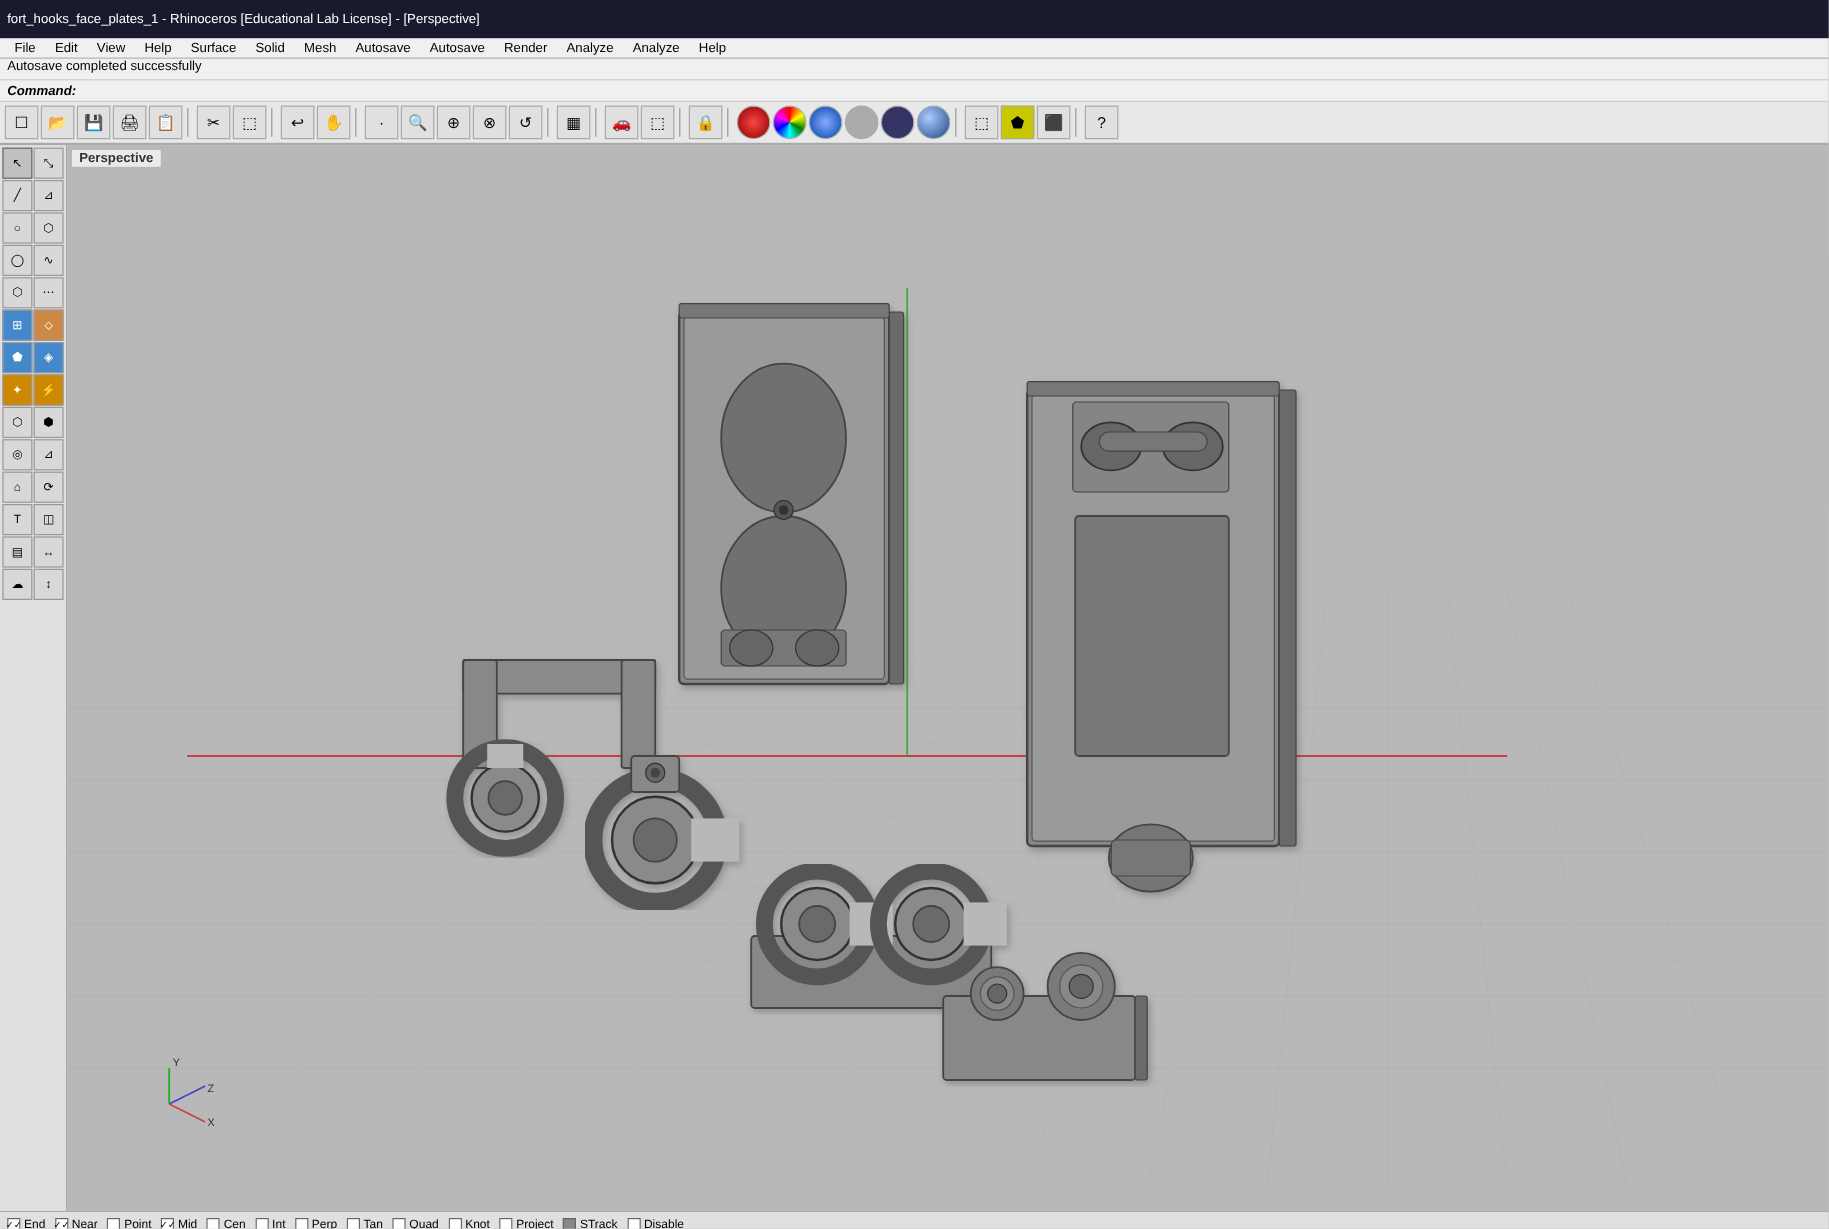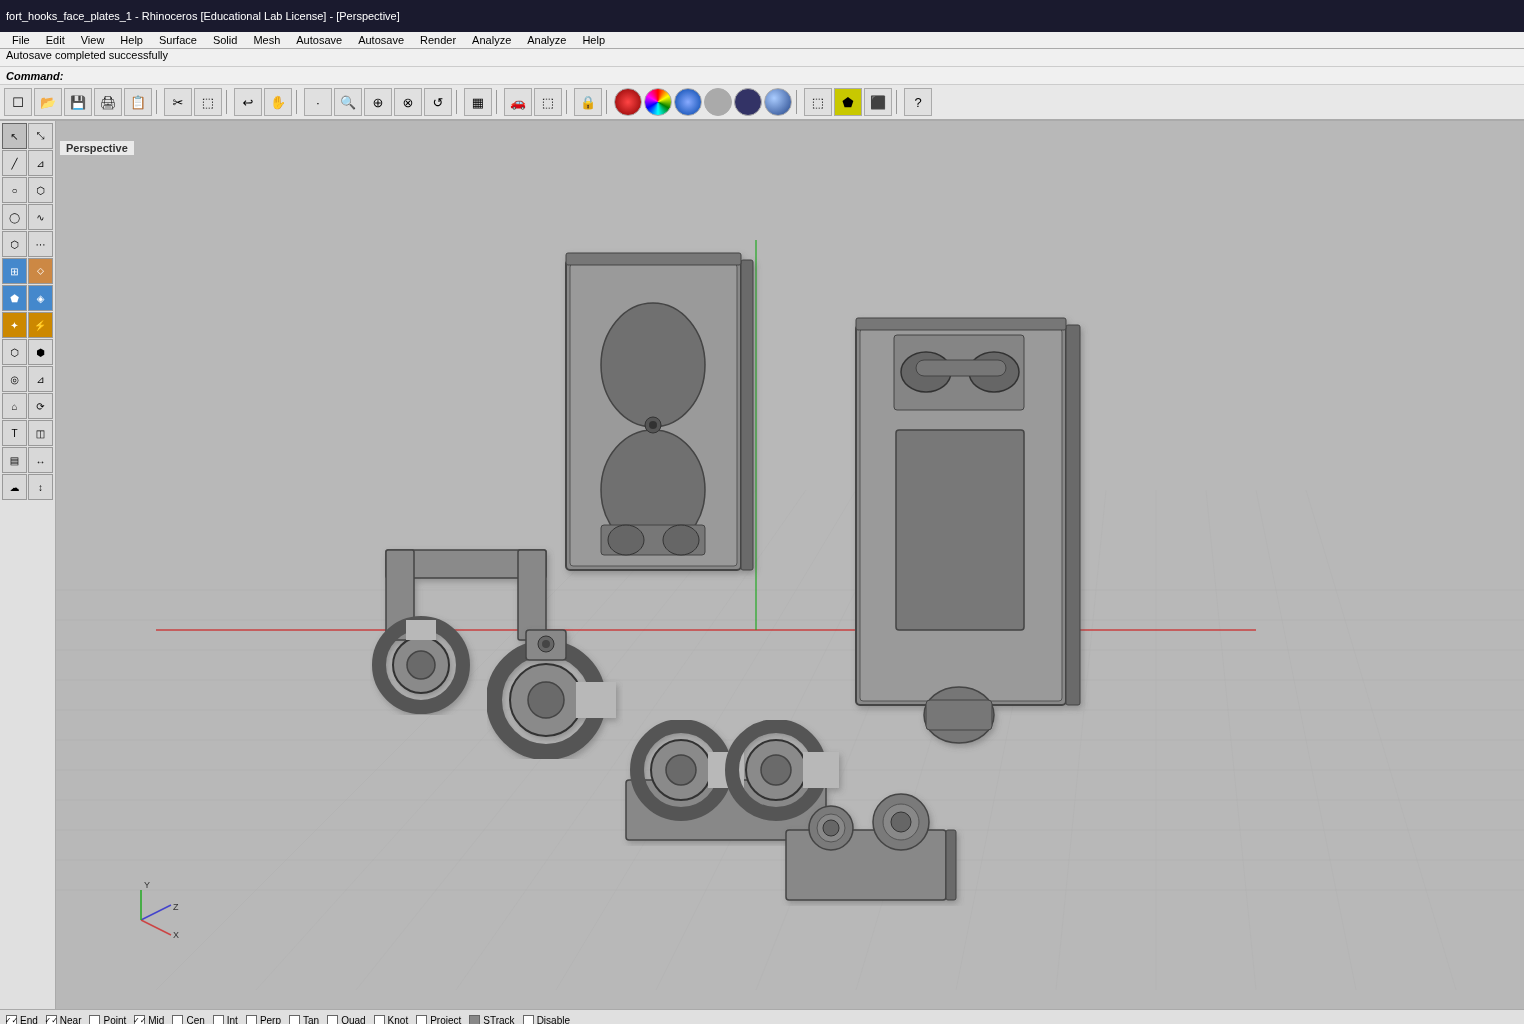--- a/index.html
+++ b/index.html
@@ -116,21 +116,21 @@
     .left-tool-btn.active { background: #c0c0c0; border-color: #666; }
 
     
     #viewport-area {
       flex: 1;
       position: relative;
       overflow: hidden;
     }
     #viewport-label {
       position: absolute;
-      top: 20px;
+      top: 4px;
       left: 4px;
       background: rgba(255,255,255,0.7);
       padding: 1px 6px;
       font-size: 11px;
       font-weight: bold;
       color: #333;
       z-index: 10;
     }
 
     

